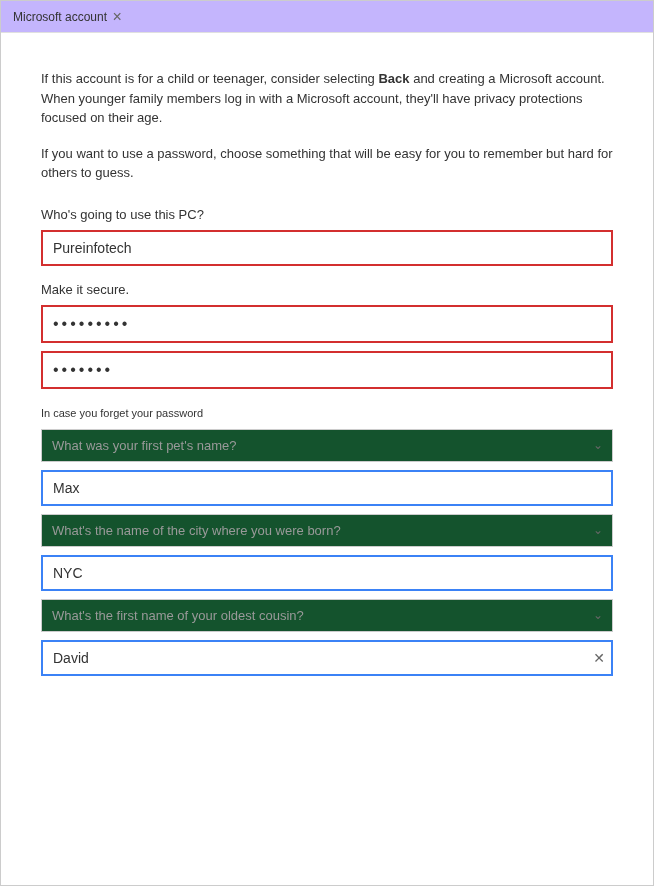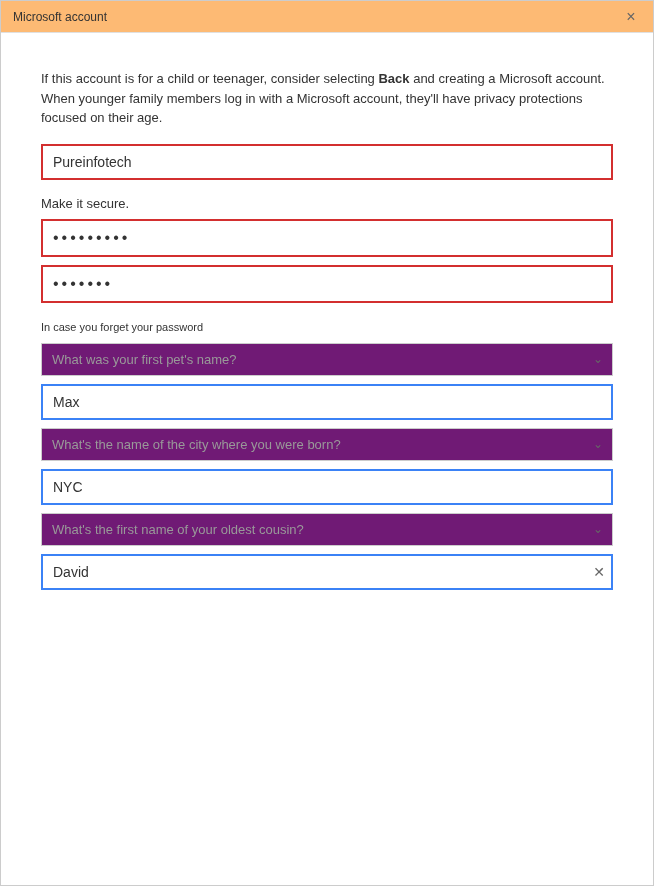--- a/index.html
+++ b/index.html
@@ -16,24 +16,24 @@
       min-height: 886px;
       background: #ffffff;
       border: 1px solid #ccc;
       box-shadow: 0 4px 20px rgba(0,0,0,0.3);
       display: flex;
       flex-direction: column;
       position: relative;
     }
     .title-bar {
       display: flex;
-      justify-content: space-between;
+      justify-content: flex-start;
       align-items: center;
       padding: 8px 12px;
-      background: #fdba74;
+      background: #c4b5fd;
       border-bottom: 1px solid #e0e0e0;
       height: 32px;
     }
     .title-bar-title {
       font-size: 12px;
       color: #333;
     }
     .close-btn {
       width: 20px;
       height: 20px;
@@ -87,21 +87,21 @@
     .dropdown-wrapper {
       position: relative;
       width: 100%;
       margin-bottom: 8px;
     }
     .dropdown-field {
       width: 100%;
       padding: 8px 10px;
       font-size: 13px;
       border: 1px solid #ccc;
-      background: #701a75;
+      background: #14532d;
       color: #999;
       appearance: none;
       cursor: pointer;
       outline: none;
     }
     .chevron-icon {
       position: absolute;
       right: 10px;
       top: 50%;
       transform: translateY(-50%);
@@ -181,21 +181,23 @@
     <button class="close-btn">×</button>
   </div>
 
   <div class="content">
 
 
     <p class="description">
       If this account is for a child or teenager, consider selecting <strong>Back</strong> and creating a Microsoft account. When younger family members log in with a Microsoft account, they'll have privacy protections focused on their age.
     </p>
 
-
+    <p class="description">If you want to use a password, choose something that will be easy for you to remember but hard for others to guess.</p>
+
+    <p class="section-label">Who's going to use this PC?</p>
 
     <input type="text" class="input-field red-border" value="Pureinfotech" style="">
 
     <p class="section-label">Make it secure.</p>
 
     <input type="password" class="input-field red-border dot-password" value="password1" style="">
 
     <input type="password" class="input-field red-border dot-password" value="passwor" style="">
 
     <p class="section-label forgot-label">In case you forget your password</p>

